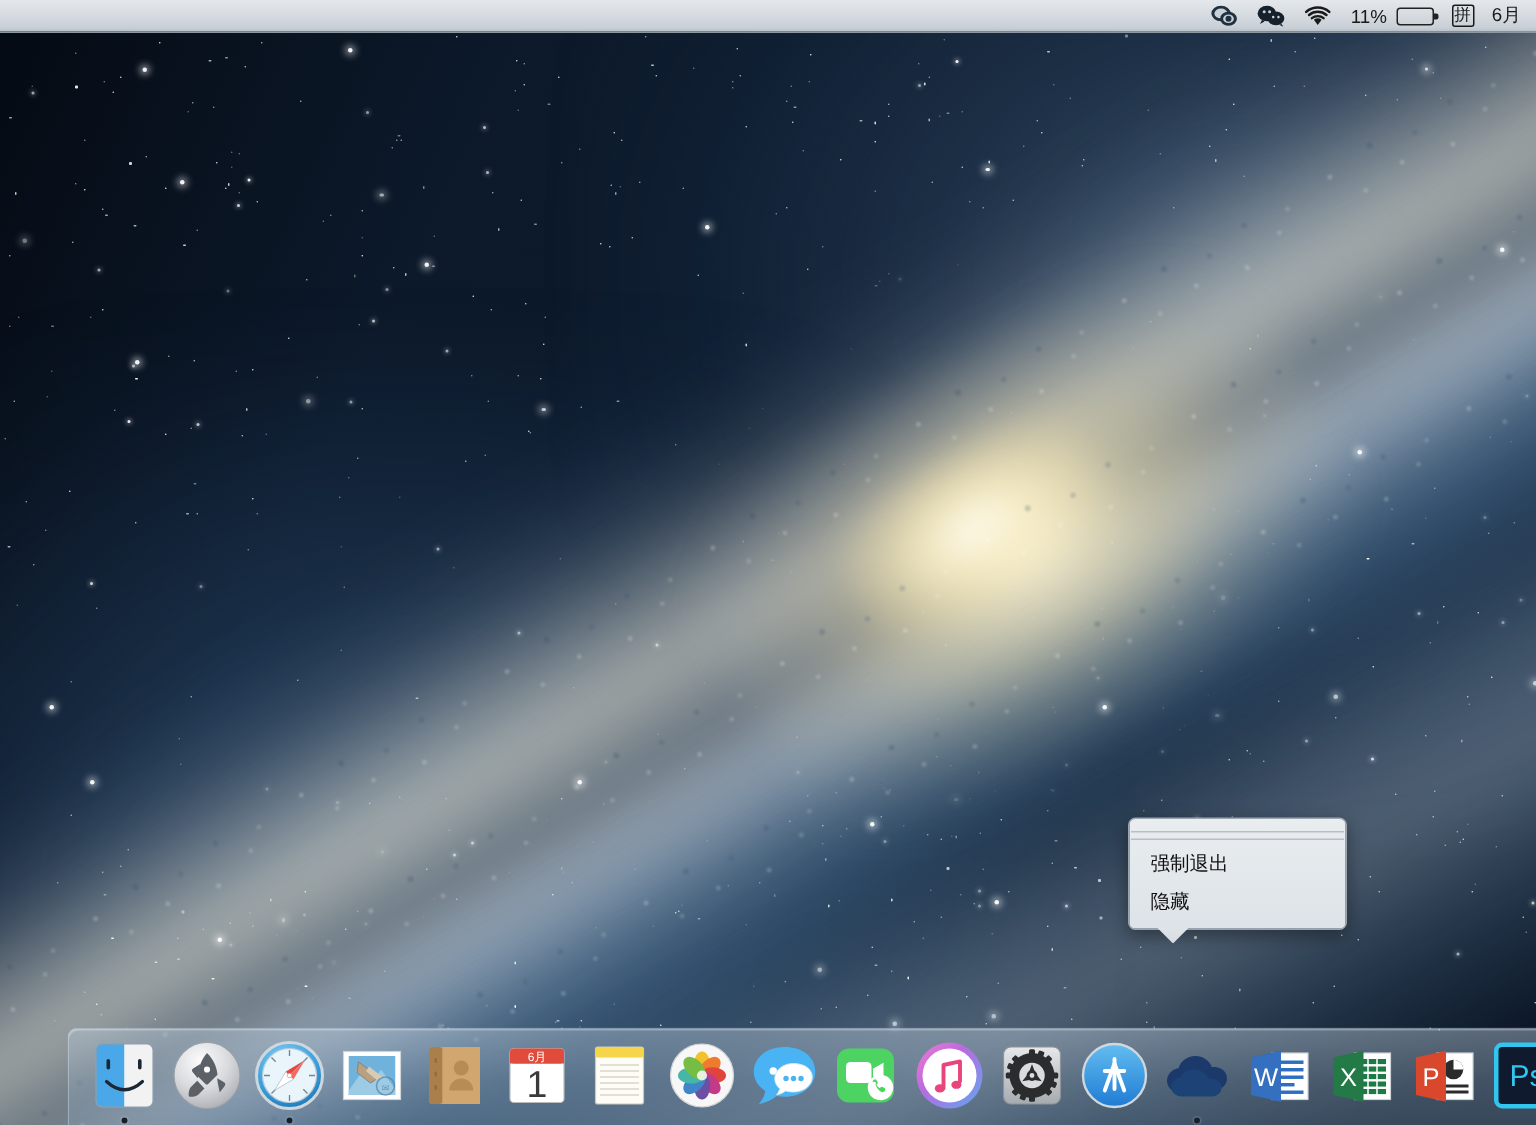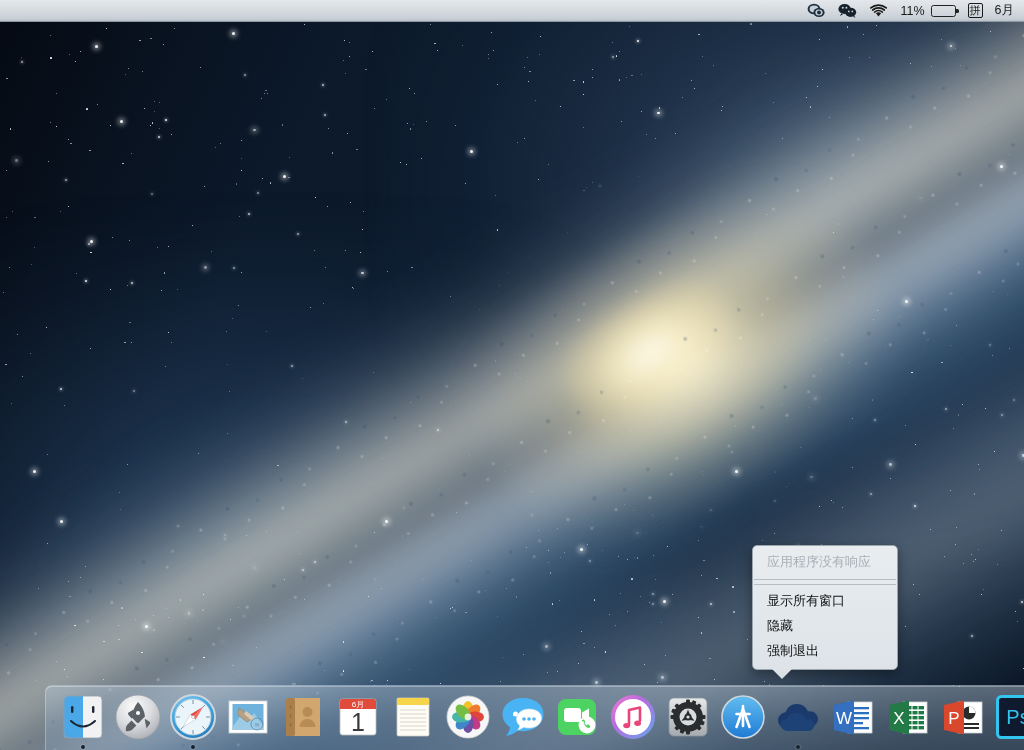--- a/index.html
+++ b/index.html
@@ -1072,26 +1072,24 @@
       <div class="mb-status">
         <span class="ime-box">拼</span>
       </div>
       <div class="mb-status">
         <span class="mb-text">6月</span>
       </div>
     </div>
   </div>
 
   <div class="ctxmenu">
-    <div class="ctx-item disabled">应用程序没有响应</div>
     <div class="ctx-sep"></div>
     <div class="ctx-sep"></div>
-    <div class="ctx-item">显示所有窗口</div>
+    <div class="ctx-item">强制退出</div>
     <div class="ctx-item">隐藏</div>
-    <div class="ctx-item">强制退出</div>
     <div class="ctx-tail"></div>
   </div>
 
   <div class="dock">
 
     <div class="dock-item">
       <div class="dock-icon">
         <svg width="48" height="48" viewBox="0 0 48 48">
           <defs>
               <clipPath id="fclip">

